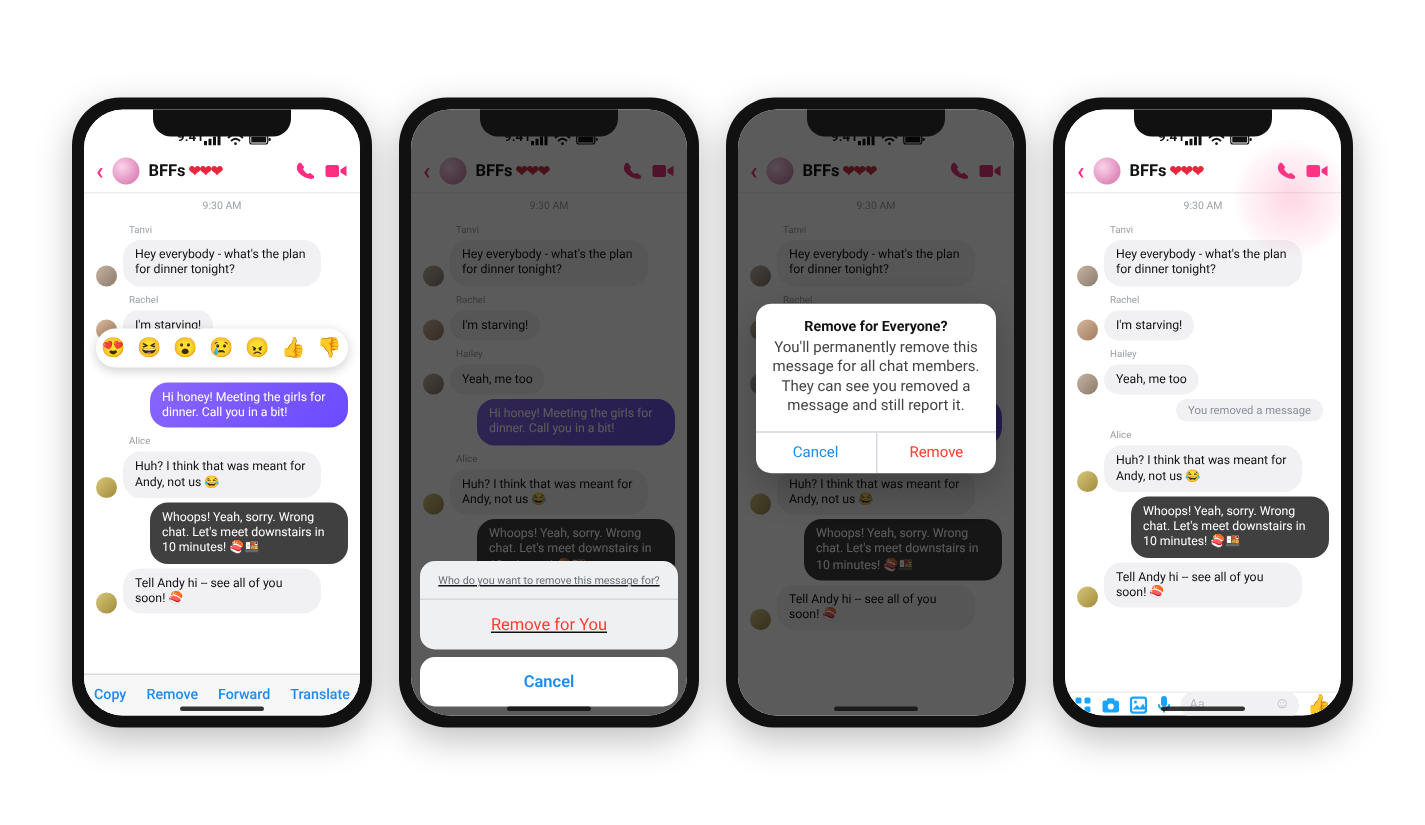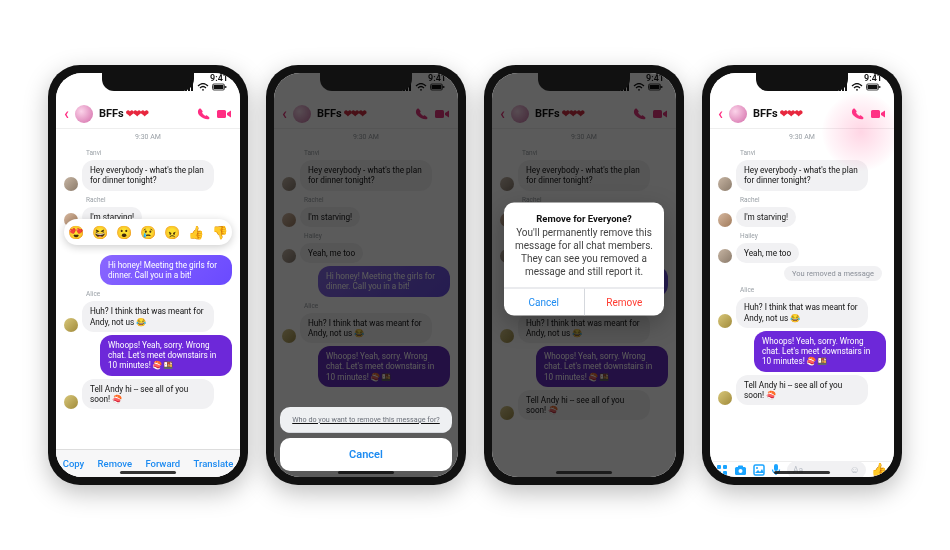--- a/index.html
+++ b/index.html
@@ -53,26 +53,25 @@
   .screen-content {
     position: absolute;
     inset: 0;
     display: flex;
     flex-direction: column;
     background: #fff;
   }
   .statusbar {
     height: 26px;
     display: flex;
-    justify-content: flex-start;
+    justify-content: center;
     align-items: flex-end;
     padding: 0 12px 2px 16px;
     font-size: 9px;
     font-weight: 600;
-    flex-direction: column;
   }
   .status-right { display: flex; gap: 3px; align-items: center; }
   .sig, .wifi, .batt { display: inline-block; }
   .sig svg, .wifi svg, .batt svg { display: block; }
   .navbar {
     height: 30px;
     display: flex;
     align-items: center;
     padding: 0 8px;
     border-bottom: 0.5px solid #eee;
@@ -108,21 +107,21 @@
   .av.c { background: linear-gradient(135deg,#d8c77a,#a08a3a); }
   .bubble {
     max-width: 132px;
     padding: 5px 8px;
     border-radius: 12px;
     font-size: 8.2px;
     line-height: 1.25;
   }
   .bubble.grey { background: #f1f1f3; color: #111; }
   .bubble.purple { background: linear-gradient(135deg,#8a66ff,#6a4aff); color: #fff; }
-  .bubble.blue { background: #6d28d9; color: #fff; }
+  .bubble.blue { background: #404040; color: #fff; }
   .bubble.system {
     background: #f1f1f3; color: #8a8f98; font-size: 7.5px;
     padding: 3px 8px; align-self: flex-end;
     margin-right: 4px;
   }
 
   
   .reactions {
     position: absolute;
     left: 8px; right: 8px;
@@ -459,20 +458,21 @@
           </div>
         <div class="row right">
             <div class="bubble blue">Whoops! Yeah, sorry. Wrong chat. Let's meet downstairs in 10 minutes! 🍣🍱</div>
           </div>
       </div>
     </div>
     <div class="sheet-backdrop"></div>
     <div class="action-sheet">
       <div class="sheet-group">
         <div class="sheet-header">Who do you want to remove this message for?</div>
+        <div class="sheet-item">Remove for You</div>
       </div>
       <div class="sheet-cancel">Cancel</div>
     </div>
     <div class="home-ind"></div>
   </div>
 </div>
 
 <div class="phone dim">
   <div class="notch"></div>
   <div class="screen">

